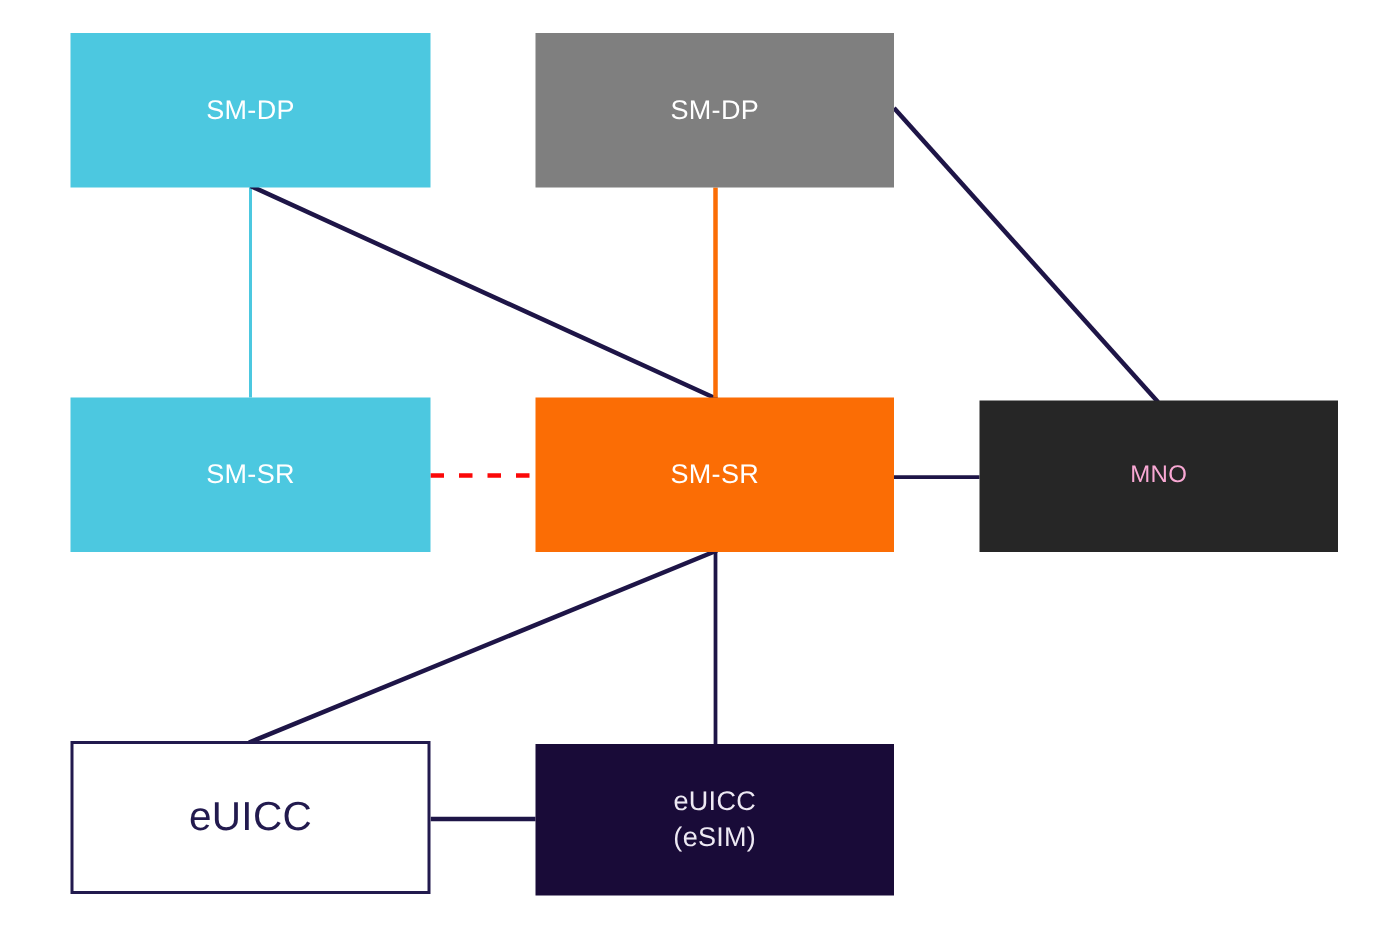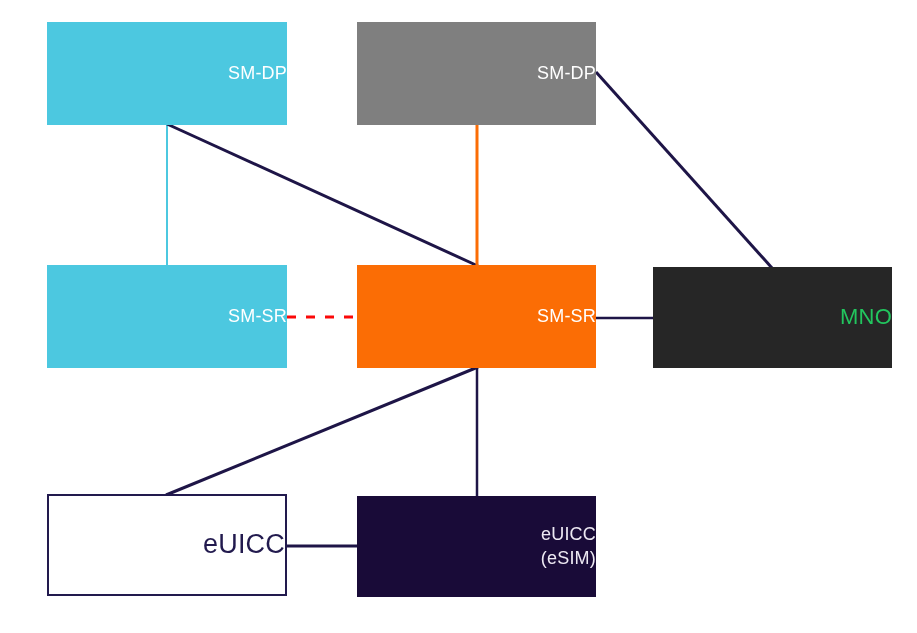--- a/index.html
+++ b/index.html
@@ -29,21 +29,21 @@
     top: 0;
     width: 917px;
     height: 633px;
     z-index: 1;
   }
   .node {
     position: absolute;
     box-sizing: border-box;
     display: flex;
     flex-direction: column;
-    align-items: flex-end;
+    align-items: center;
     justify-content: center;
     text-align: center;
     line-height: 1.3;
     letter-spacing: 0.2px;
   }
   .node .label-line {
     display: block;
     white-space: nowrap;
   }
 </style>
@@ -68,21 +68,21 @@
       </div>
       <div class="node" style="left: 357px; top: 22px; width: 239px; height: 103px; background: rgb(127, 127, 127); color: rgb(255, 255, 255); font-size: 18px;">
         <span class="label-line">SM-DP</span>
       </div>
       <div class="node" style="left: 47px; top: 265px; width: 240px; height: 103px; background: rgb(76, 200, 224); color: rgb(255, 255, 255); font-size: 18px;">
         <span class="label-line">SM-SR</span>
       </div>
       <div class="node" style="left: 357px; top: 265px; width: 239px; height: 103px; background: rgb(251, 109, 5); color: rgb(255, 255, 255); font-size: 18px;">
         <span class="label-line">SM-SR</span>
       </div>
-      <div class="node" style="left: 653px; top: 267px; width: 239px; height: 101px; background: rgb(38, 38, 38); color: #22c55e; font-size: 22px;">
+      <div class="node" style="left: 653px; top: 267px; width: 239px; height: 101px; background: rgb(38, 38, 38); color: #f9a8d4; font-size: 16px;">
         <span class="label-line">MNO</span>
       </div>
       <div class="node" style="left: 47px; top: 494px; width: 240px; height: 102px; background: rgb(255, 255, 255); color: rgb(34, 26, 78); font-size: 27px; border: 2px solid rgb(34, 26, 78);">
         <span class="label-line">eUICC</span>
       </div>
       <div class="node" style="left: 357px; top: 496px; width: 239px; height: 101px; background: rgb(25, 11, 56); color: rgb(237, 233, 243); font-size: 18px;">
         <span class="label-line">eUICC</span>
         <span class="label-line">(eSIM)</span>
       </div>
     </div>

